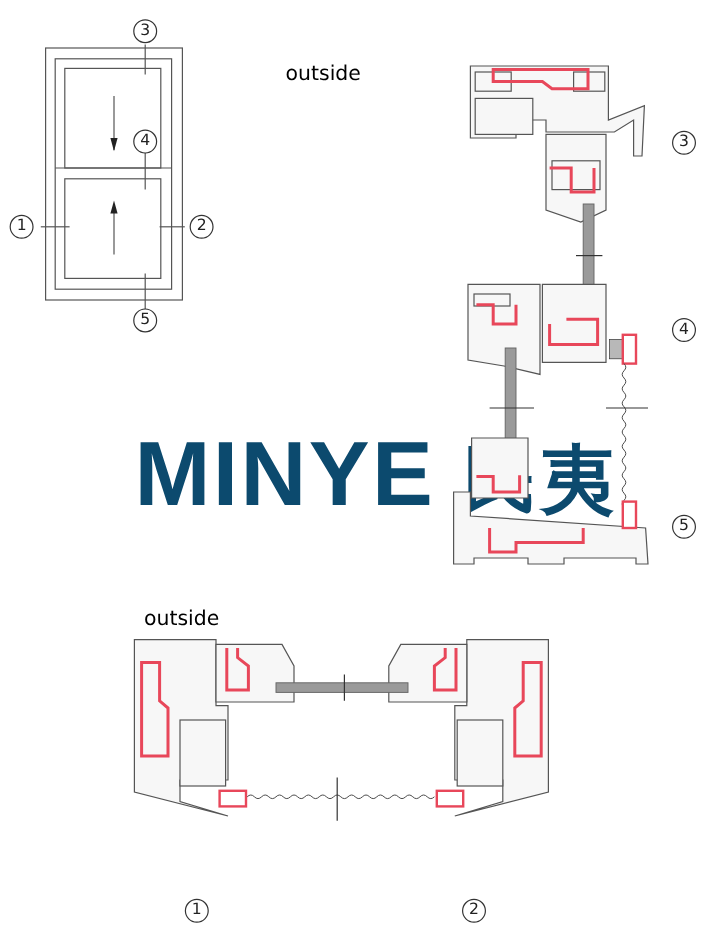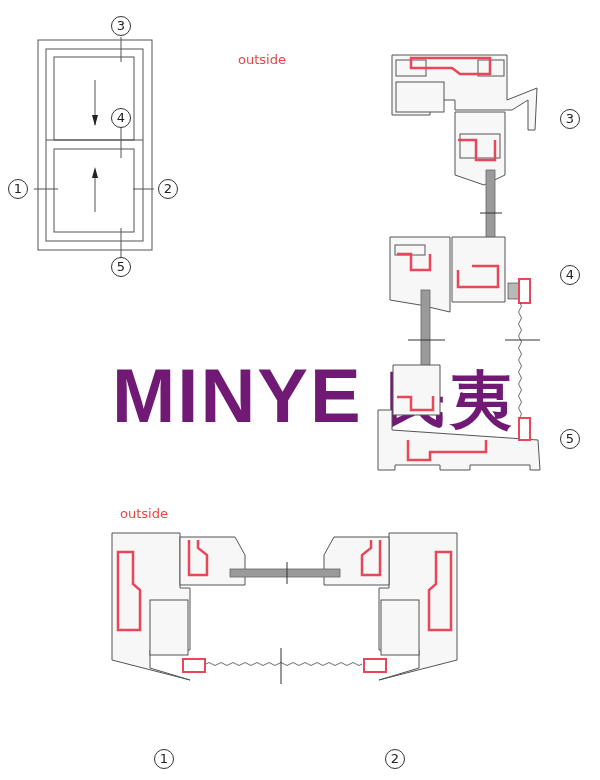--- a/index.html
+++ b/index.html
@@ -1,20 +1,20 @@
 <!DOCTYPE html>
 <html><head>
 <meta charset="utf-8">
 <style>
   html, body { margin: 0; padding: 0; background: #ffffff; }
   body { width: 600px; height: 780px; position: relative; overflow: hidden; font-family: "Liberation Sans", sans-serif; }
   svg { position: absolute; left: 0; top: 0; }
-  .label-outside { position: absolute; font-family: "DejaVu Sans", sans-serif; font-size: 13px; color: #ef4444; }
+  .label-outside { position: absolute; font-family: "DejaVu Sans", sans-serif; font-size: 17px; color: #000000; }
   .num { position: absolute; width: 18px; height: 18px; border: 1px solid #333; border-radius: 50%; font-family: "DejaVu Sans", sans-serif; font-size: 13px; line-height: 18px; text-align: center; color: #222; background: #fff; }
-  .watermark { position: absolute; font-family: "Liberation Sans", sans-serif; font-weight: bold; color: #701a75; letter-spacing: 2px; }
+  .watermark { position: absolute; font-family: "Liberation Sans", sans-serif; font-weight: bold; color: #0c4a6e; letter-spacing: 2px; }
 </style>
 </head>
 <body>
 
 <div class="watermark" style="left:112px; top:352px; font-size:76px;">MINYE</div>
 <div class="watermark" style="left:386px; top:358px; font-size:62px;">民夷</div>
 
 <svg width="600" height="780" viewBox="0 0 600 780">
   <g fill="none" stroke="#555" stroke-width="1">
     <rect x="38" y="40" width="114" height="210"></rect>

